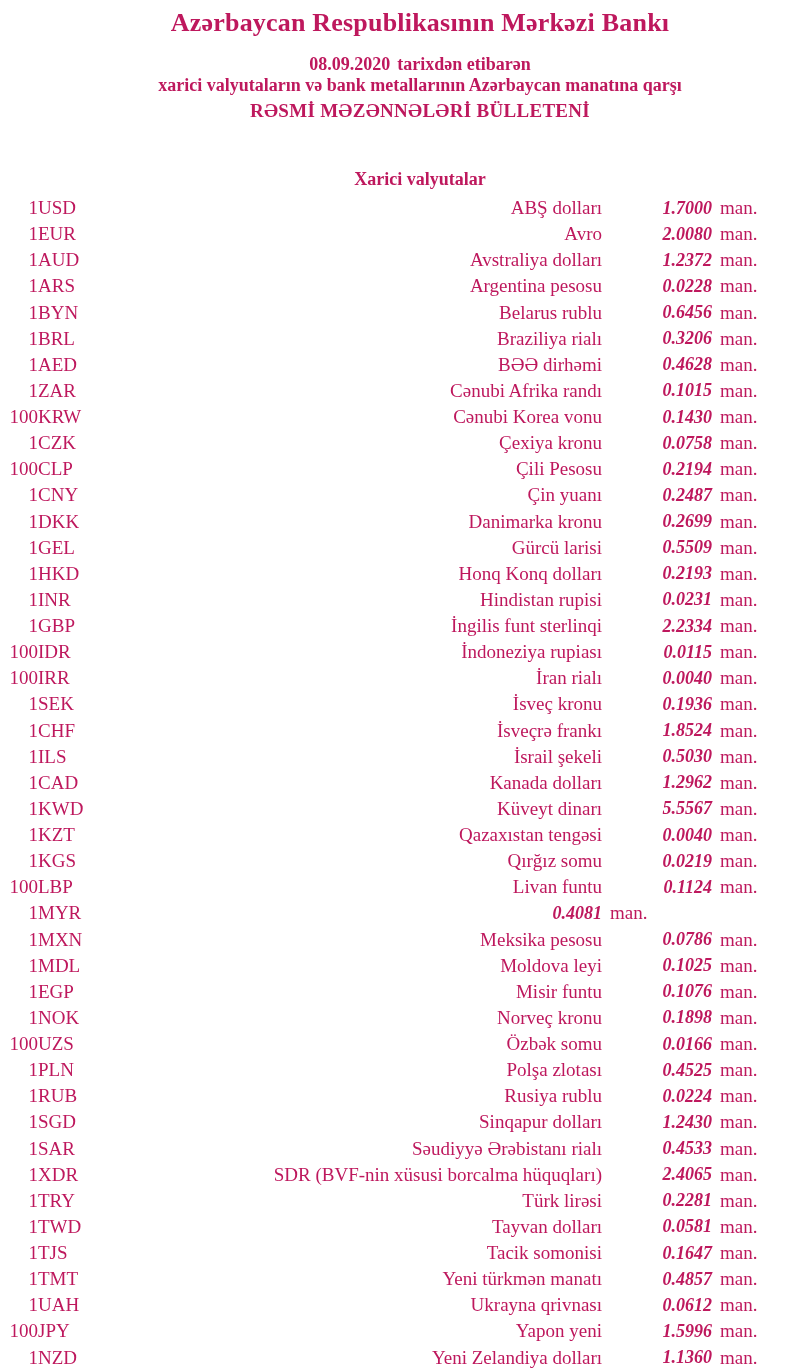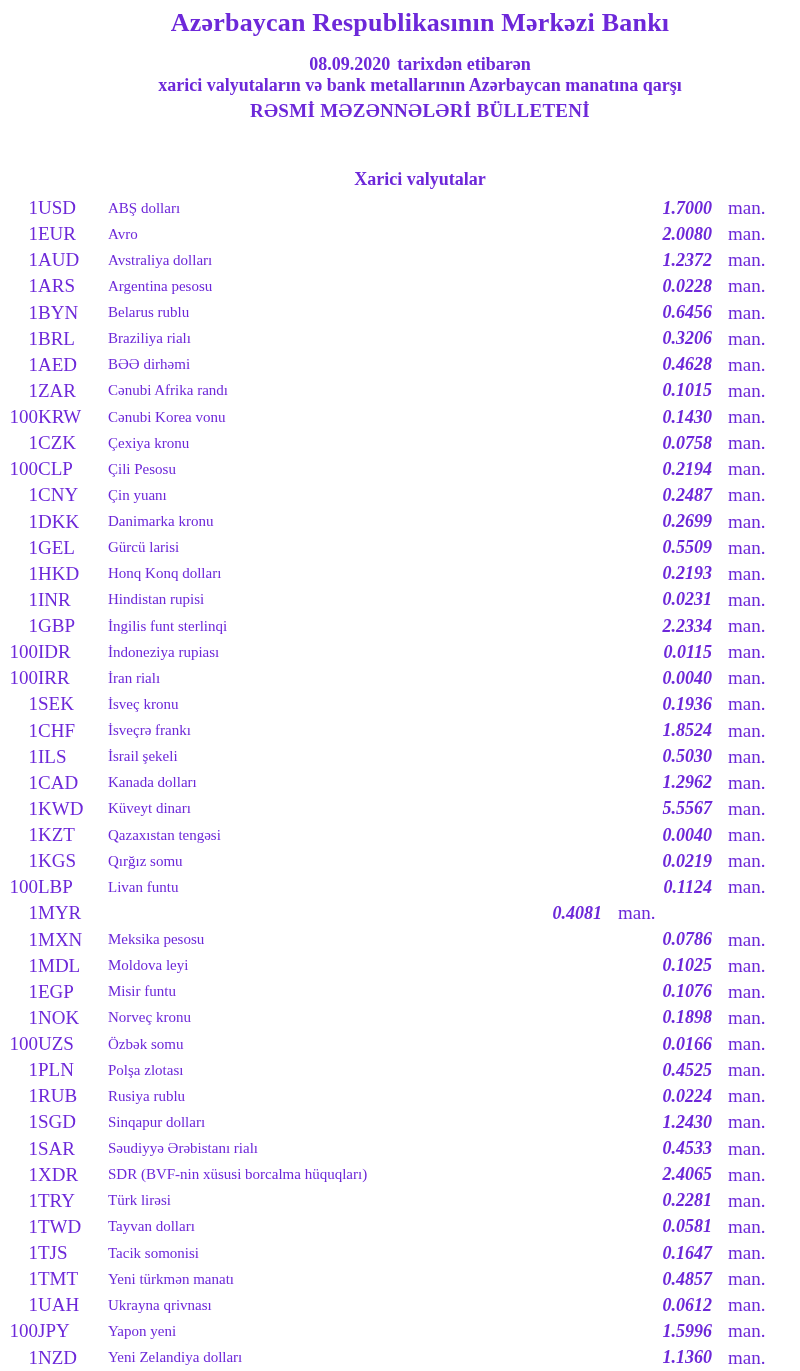--- a/index.html
+++ b/index.html
@@ -2,21 +2,21 @@
 <html><head>
 <meta charset="utf-8">
 <style>
   * { margin: 0; padding: 0; box-sizing: border-box; }
   html, body { background: #ffffff; }
   .page {
     position: relative;
     width: 800px;
     height: 1371px;
     background: #ffffff;
-    color: #6d28d9;
+    color: #be185d;
     font-family: "Liberation Serif", serif;
     overflow: hidden;
   }
   .centered {
     position: absolute;
     left: 40px;
     width: 760px;
     text-align: center;
     font-weight: bold;
     white-space: nowrap;
@@ -37,23 +37,23 @@
     display: grid;
     grid-template-columns: 30px 66px 1fr 110px 60px;
     align-items: center;
     height: 26.133px;
     padding-left: 8px;
     padding-right: 28px;
   }
   .cell { display: block; white-space: nowrap; overflow: visible; }
   .cell.qty  { text-align: right;  font-size: 19px; }
   .cell.code { text-align: left; font-size: 19px; }
-  .cell.name { text-align: left;   font-size: 15px; padding-left: 4px; }
+  .cell.name { text-align: right;   font-size: 19px; padding-left: 4px; }
   .cell.rate { text-align: right;  font-size: 18px; font-weight: bold; font-style: italic; }
-  .cell.unit { text-align: left;   font-size: 19px; padding-left: 16px; }
+  .cell.unit { text-align: left;   font-size: 19px; padding-left: 8px; }
 </style>
 </head>
 <body>
 
 <div class="page">
   <header>
     <div class="centered h1">Azərbaycan Respublikasının Mərkəzi Bankı</div>
     <div class="centered h2">
       <span>08.09.2020</span><span class="date-gap"></span><span>tarixdən etibarən</span>
     </div>

